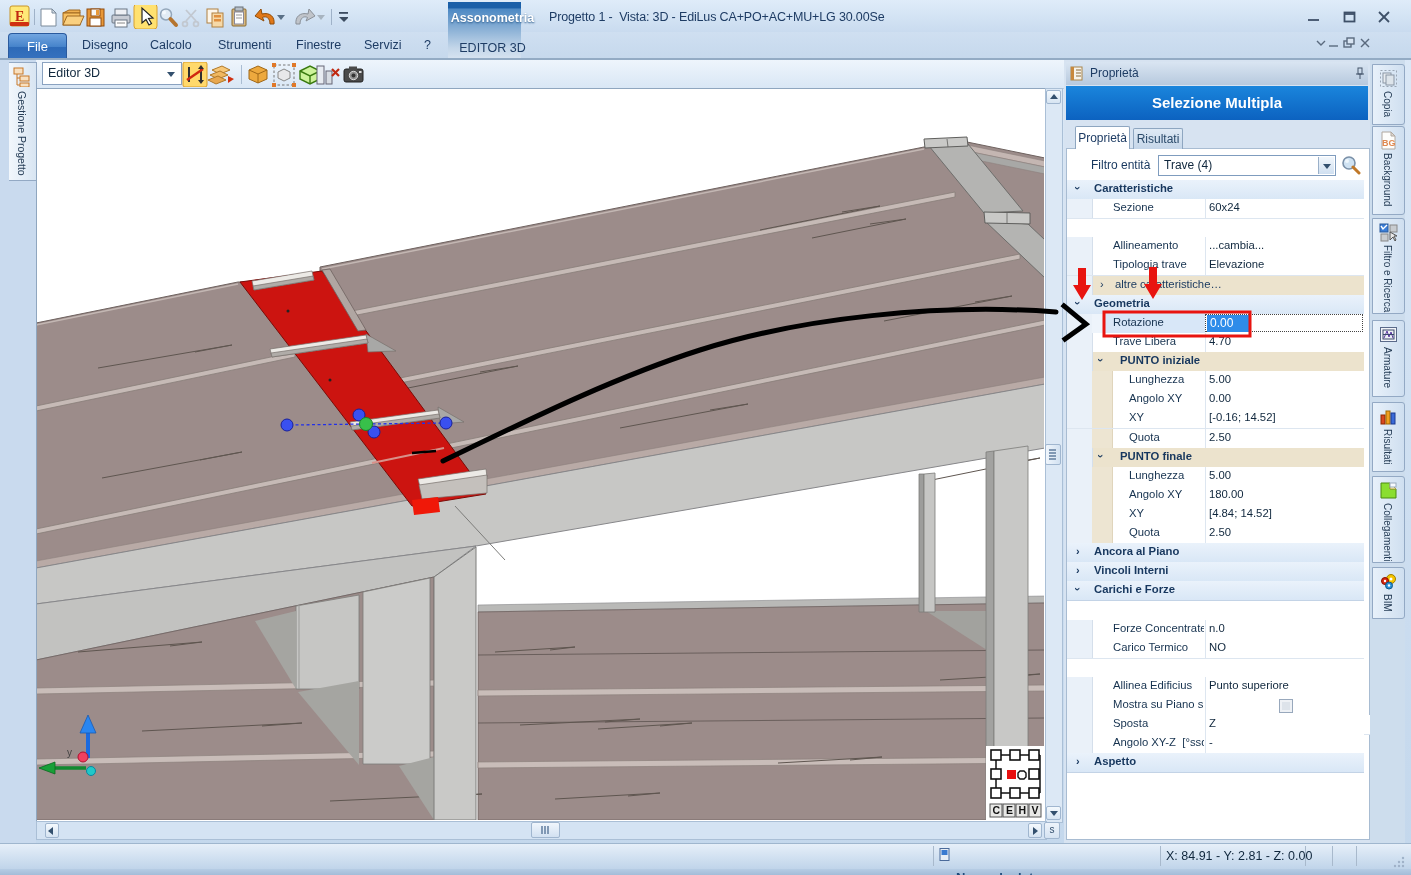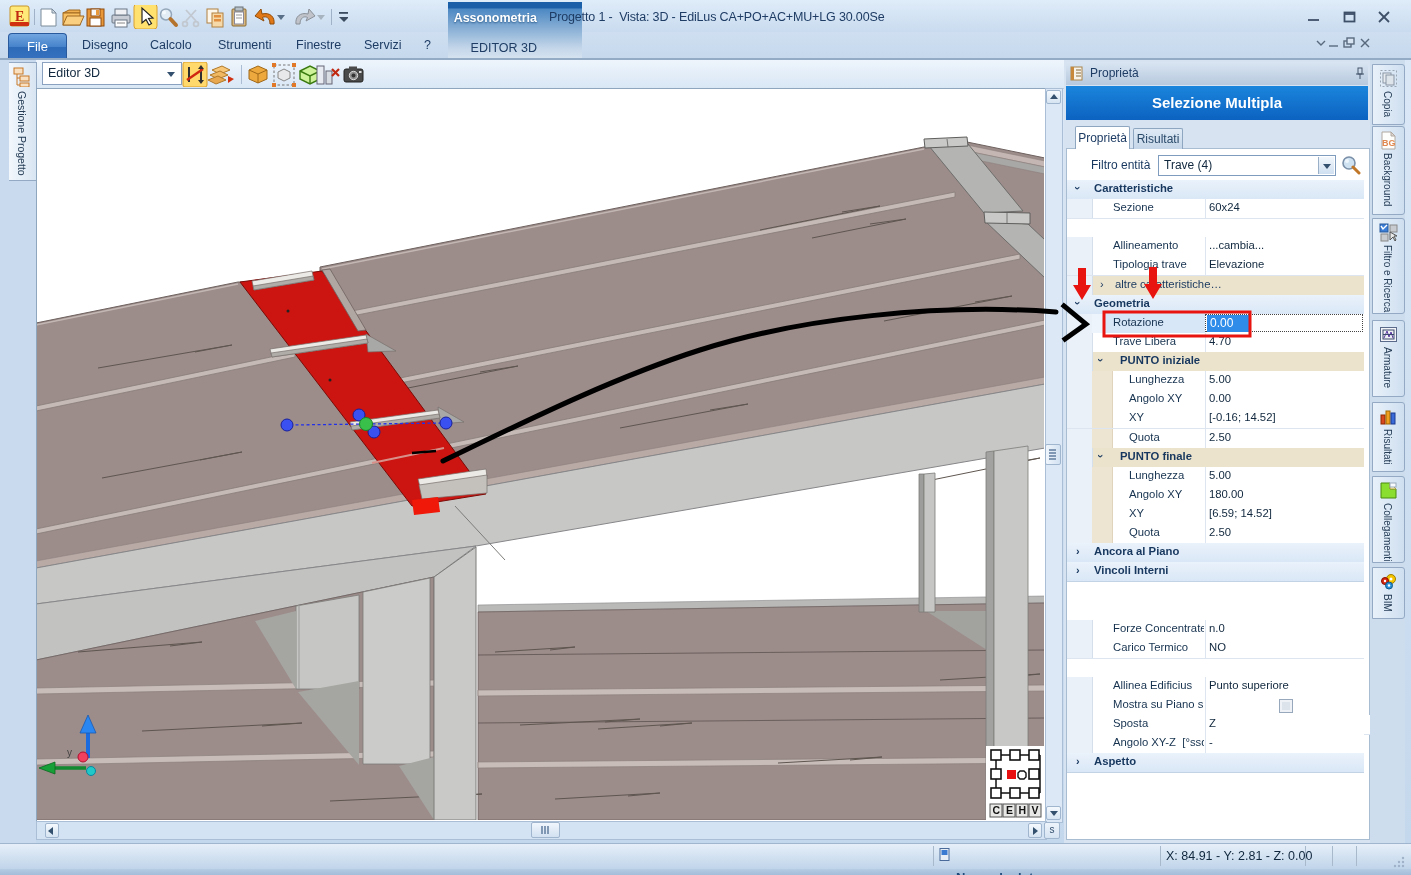--- a/index.html
+++ b/index.html
@@ -6,22 +6,22 @@
   #app{position:relative;width:1411px;height:875px;font-family:"Liberation Sans",sans-serif;overflow:hidden;
        background:linear-gradient(#dce9f7,#c3d7ec);}
   .abs{position:absolute;}
   
   #titlebar{left:0;top:0;width:1411px;height:32px;background:linear-gradient(#dfecf9,#c9dbef);}
   #menurow{left:0;top:32px;width:1411px;height:28px;background:linear-gradient(#cfdff1,#c5d8ec);}
   #toolrow{left:36px;top:60px;width:1028px;height:28px;background:linear-gradient(#eef5fc,#d9e7f5);border-bottom:1px solid #b9cce1;}
   .menuitem{position:absolute;top:38px;font-size:12.5px;color:#1e3c64;}
   #filetab{left:8px;top:33px;width:57px;height:26px;background:linear-gradient(#71a5e0 0%,#4784cb 48%,#2d6ab8 52%,#3672bf 100%);border-radius:4px 4px 0 0;
            color:#fff;font-size:13px;text-align:center;line-height:25px;border:1px solid #2a5a9e;border-bottom:none;}
-  #assotab{left:448px;top:2px;width:89px;height:56px;text-align:right;
-           background:linear-gradient(#1a5fa8 0%,#1a5fa8 10%,#4d89c4 13%,#7fa9d2 42%,#c3d6e9 82%,#d5e2f0 100%);padding-left:45px;}
+  #assotab{left:448px;top:2px;width:73px;height:56px;text-align:center;
+           background:linear-gradient(#1a5fa8 0%,#1a5fa8 10%,#4d89c4 13%,#7fa9d2 42%,#c3d6e9 82%,#d5e2f0 100%);}
   #assotab .t1{position:absolute;left:0;top:9px;width:89px;color:#fff;font-size:12.5px;font-weight:bold;text-shadow:0 1px 2px #2a5a8a;}
   #assotab .t2{position:absolute;left:0;top:39px;width:89px;color:#1e3c64;font-size:12.5px;}
   #wintitle{left:549px;top:10px;font-size:12.5px;color:#1e3c64;letter-spacing:-0.15px;}
   
   #leftstrip{left:0;top:60px;width:36px;height:783px;background:#c9daee;}
   #gestab{left:9px;top:62px;width:27px;height:117px;background:linear-gradient(90deg,#f2f7fc,#d8e5f2);
           border:1px solid #93a9c4;border-left:none;}
   #gestab .vtext{position:absolute;left:7px;top:28px;writing-mode:vertical-rl;font-size:10.5px;color:#253c55;white-space:nowrap;}
   
   #viewport{left:36px;top:88px;width:1008px;height:733px;background:#fff;border:1px solid #8fa6bf;border-right:none;}
@@ -528,36 +528,40 @@
       <div class="ind indc"></div>
       <div class="sep"></div>
       <span class="lab2">Angolo XY</span>
       <span class="val">180.00</span>
     </div>
   <div class="prow rplain" style="top:505px;">
       <div class="gut"></div>
       <div class="ind indc"></div>
       <div class="sep"></div>
       <span class="lab2">XY</span>
-      <span class="val">[6.59; 14.52]</span>
+      <span class="val">[4.84; 14.52]</span>
     </div>
   <div class="prow rplain" style="top:524px;">
       <div class="gut"></div>
       <div class="ind indc"></div>
       <div class="sep"></div>
       <span class="lab2">Quota</span>
       <span class="val">2.50</span>
     </div>
   <div class="prow rgroup" style="top:543px;">
       <span class="chev">›</span>
       <span class="glab">Ancora al Piano</span>
     </div>
   <div class="prow rgroup" style="top:562px;">
       <span class="chev">›</span>
       <span class="glab">Vincoli Interni</span>
+    </div>
+  <div class="prow rgroup" style="top:581px;">
+      <span class="chev" style="transform:rotate(90deg);">›</span>
+      <span class="glab">Carichi e Forze</span>
     </div>
   <div class="prow rplain" style="top:620px;">
       <div class="gut"></div>
       <div class="sep"></div>
       <span class="lab">Forze Concentrate</span>
       <span class="val">n.0</span>
     </div>
   <div class="prow rplain" style="top:639px;">
       <div class="gut"></div>
       <div class="sep"></div>

